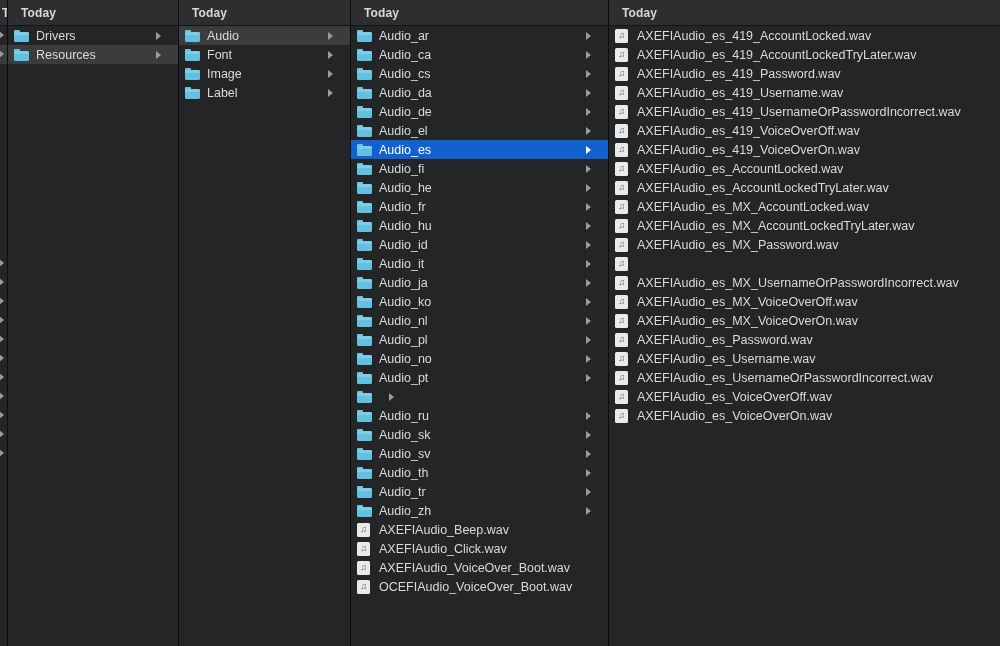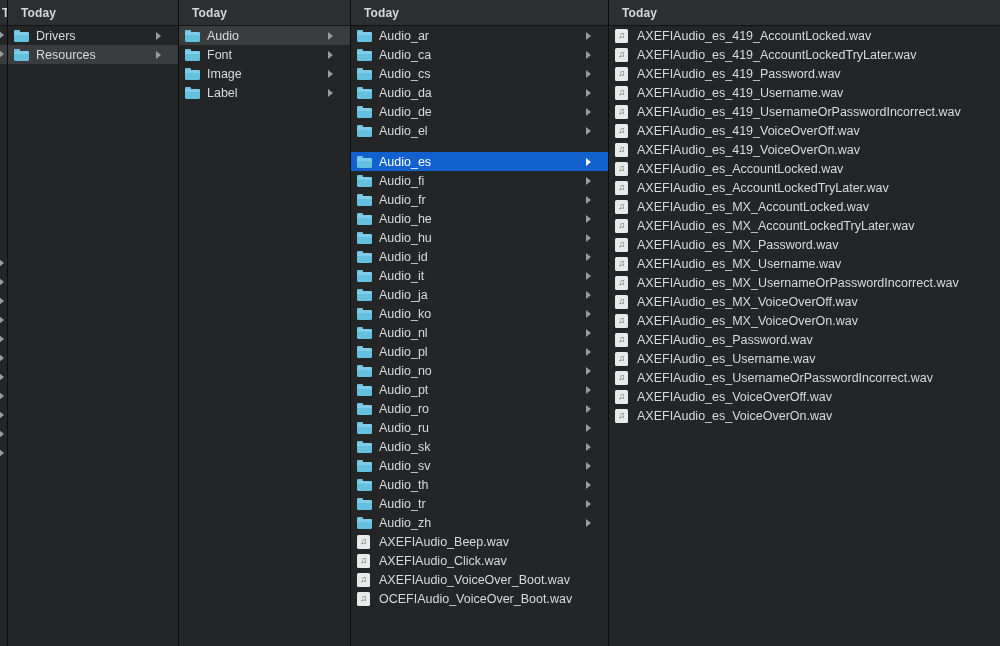--- a/index.html
+++ b/index.html
@@ -67,21 +67,21 @@
     display: flex;
     align-items: center;
     padding-left: 6px;
     padding-right: 16px;
     font-size: 12.5px;
     color: #d9dadb;
     white-space: nowrap;
     position: relative;
   }
   .row.hovered   { background: #3a3c3e; }
-  .row.selected  { background: #1261ce; color: #ffffff; margin-top: 12px; }
+  .row.selected  { background: #1261ce; color: #ffffff; }
 
   .row-icon {
     flex: 0 0 15px;
     width: 15px;
     height: 13px;
     margin-right: 7px;
     position: relative;
   }
 
   
@@ -331,36 +331,36 @@
             <span class="body"></span>
           </span>
           <span class="row-label">Audio_fi</span>
           <span class="row-arrow"></span>
         </div>
         <div class="row">
           <span class="row-icon icon-folder">
             <span class="tab"></span>
             <span class="body"></span>
           </span>
+          <span class="row-label">Audio_he</span>
+          <span class="row-arrow"></span>
+        </div>
+        <div class="row">
+          <span class="row-icon icon-folder">
+            <span class="tab"></span>
+            <span class="body"></span>
+          </span>
           <span class="row-label">Audio_fr</span>
           <span class="row-arrow"></span>
         </div>
         <div class="row">
           <span class="row-icon icon-folder">
             <span class="tab"></span>
             <span class="body"></span>
           </span>
-          <span class="row-label">Audio_he</span>
-          <span class="row-arrow"></span>
-        </div>
-        <div class="row">
-          <span class="row-icon icon-folder">
-            <span class="tab"></span>
-            <span class="body"></span>
-          </span>
           <span class="row-label">Audio_hu</span>
           <span class="row-arrow"></span>
         </div>
         <div class="row">
           <span class="row-icon icon-folder">
             <span class="tab"></span>
             <span class="body"></span>
           </span>
           <span class="row-label">Audio_id</span>
           <span class="row-arrow"></span>
@@ -419,21 +419,20 @@
             <span class="body"></span>
           </span>
           <span class="row-label">Audio_pt</span>
           <span class="row-arrow"></span>
         </div>
         <div class="row">
           <span class="row-icon icon-folder">
             <span class="tab"></span>
             <span class="body"></span>
           </span>
-          <span class="row-label">Audio_ro</span>
           <span class="row-arrow"></span>
         </div>
         <div class="row">
           <span class="row-icon icon-folder">
             <span class="tab"></span>
             <span class="body"></span>
           </span>
           <span class="row-label">Audio_ru</span>
           <span class="row-arrow"></span>
         </div>
@@ -608,21 +607,20 @@
             <span class="note">♫</span>
           </span>
           <span class="row-label">AXEFIAudio_es_MX_Password.wav</span>
           <span class="row-arrow empty"></span>
         </div>
         <div class="row">
           <span class="row-icon icon-wav">
             <span class="sheet"></span>
             <span class="note">♫</span>
           </span>
-          <span class="row-label">AXEFIAudio_es_MX_Username.wav</span>
           <span class="row-arrow empty"></span>
         </div>
         <div class="row">
           <span class="row-icon icon-wav">
             <span class="sheet"></span>
             <span class="note">♫</span>
           </span>
           <span class="row-label">AXEFIAudio_es_MX_UsernameOrPasswordIncorrect.wav</span>
           <span class="row-arrow empty"></span>
         </div>

